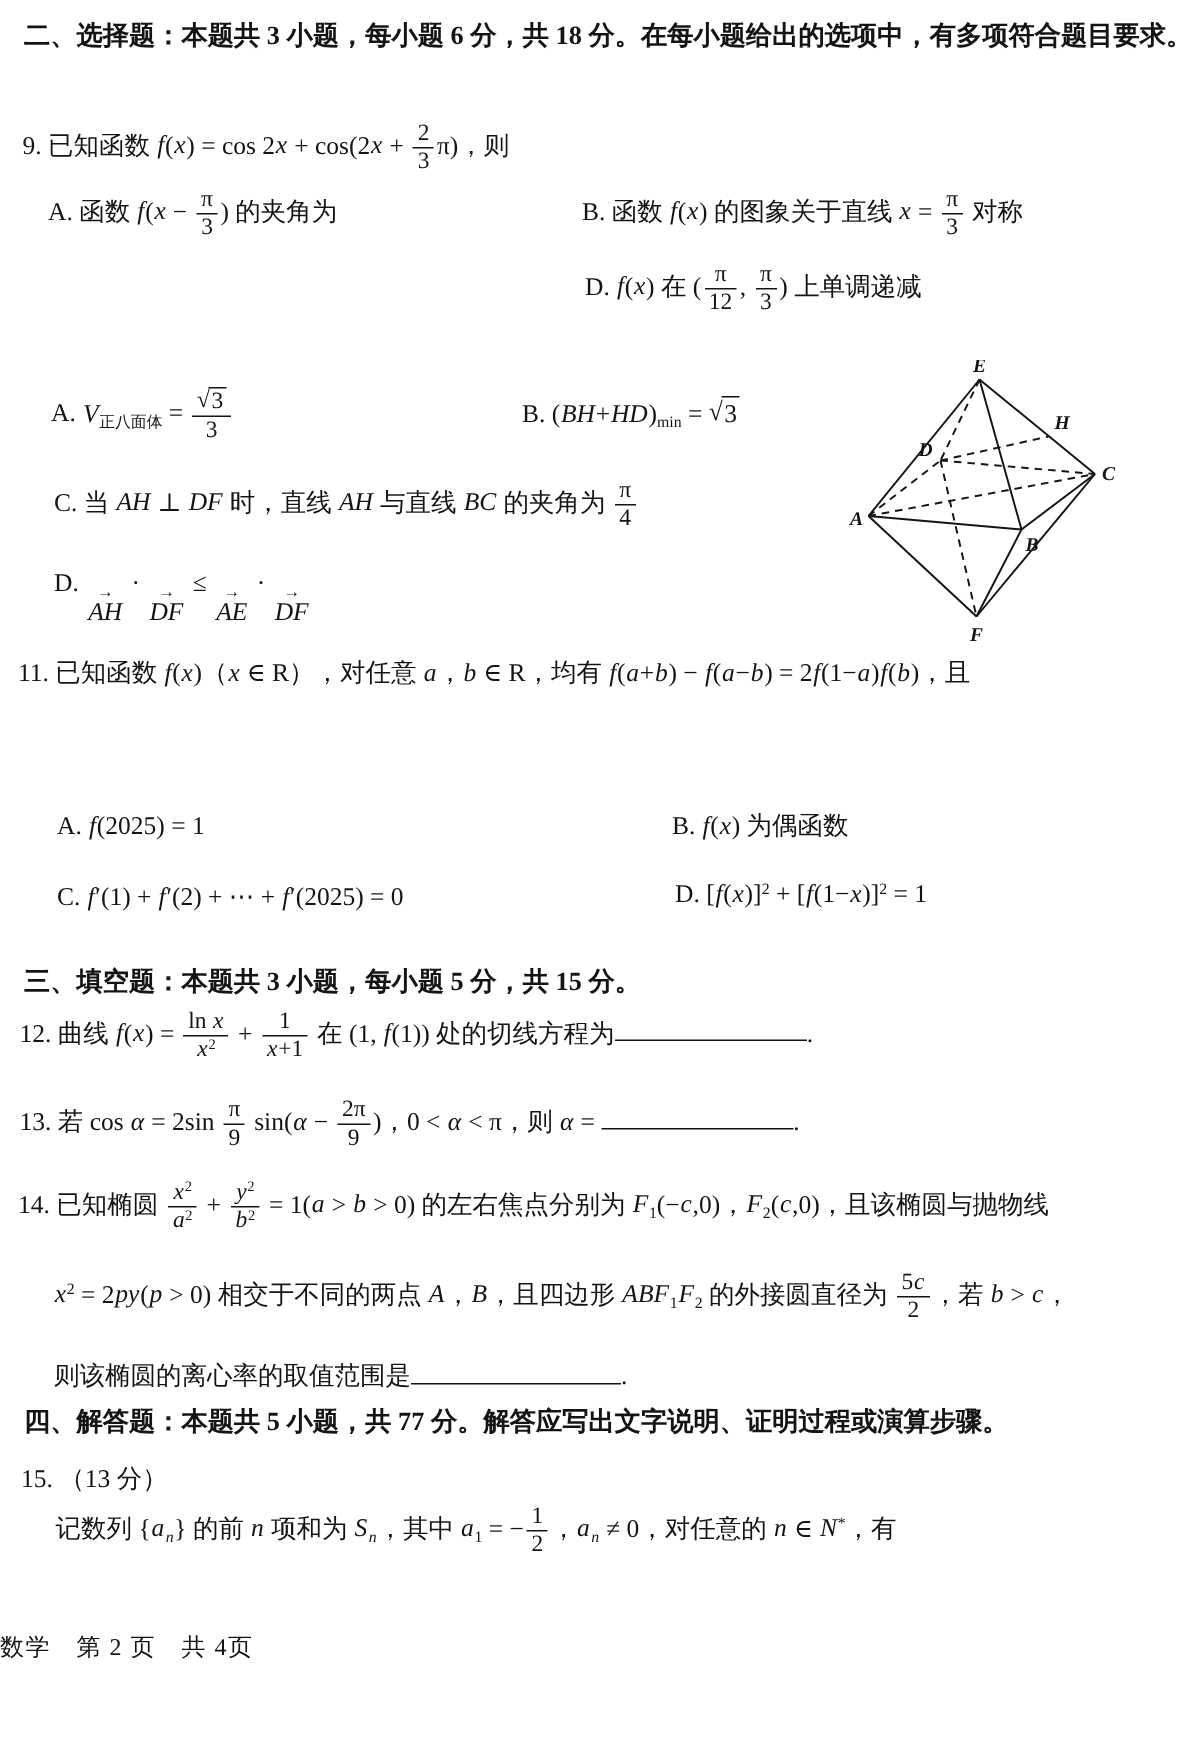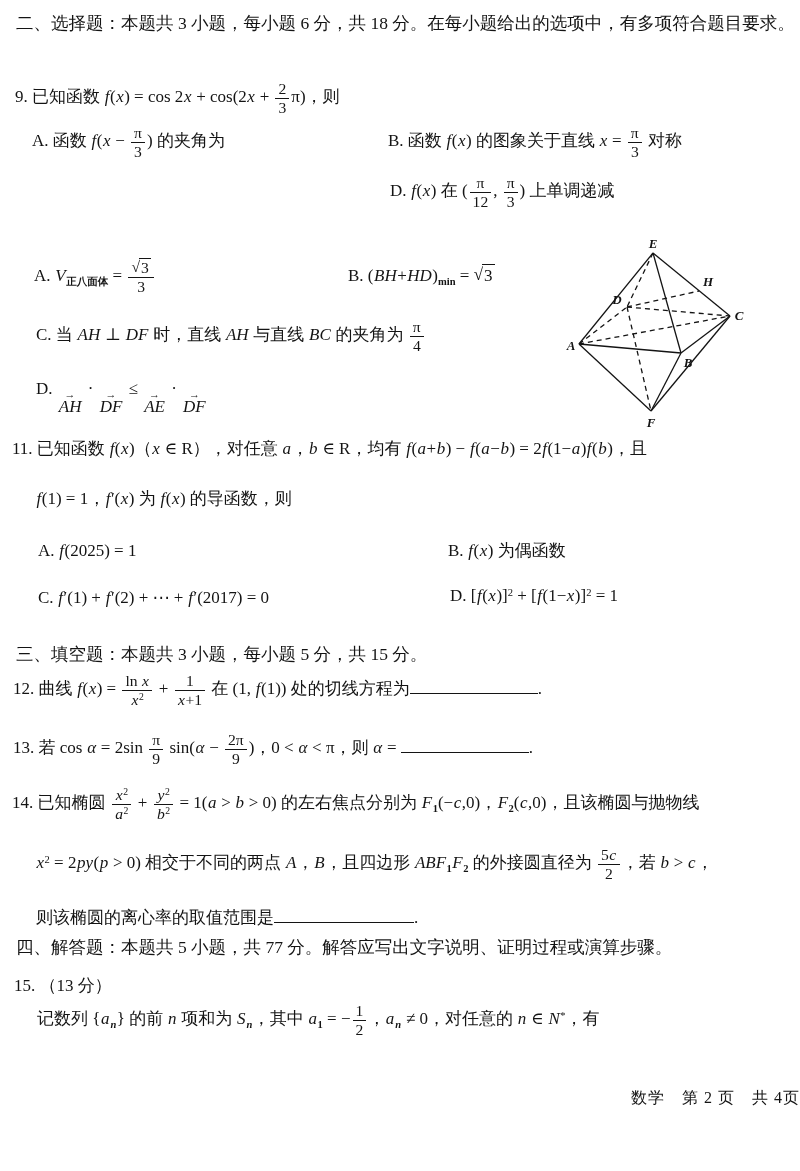--- a/index.html
+++ b/index.html
@@ -1,38 +1,38 @@
 <!DOCTYPE html>
 <html><head>
 <meta charset="utf-8">
 <style>
   html,body{margin:0;padding:0;background:#ffffff;}
   .page{position:relative;width:800px;height:1171px;background:#ffffff;margin:0 auto;overflow:hidden;
         font-family:"Liberation Serif","DejaVu Serif","DejaVu Sans",serif;color:#141414;}
   .ln{position:absolute;white-space:nowrap;font-size:17px;line-height:1.25;}
-  .bold{font-weight:400;font-size:17.5px;}
+  .bold{font-weight:700;font-size:17.5px;}
   .t{white-space:pre;}
   .mv{font-style:italic;padding:0 0.5px;}
   .frac{display:inline-block;text-align:center;vertical-align:middle;margin:0 2px;}
   .num{display:block;border-bottom:1.3px solid #141414;padding:0 3px;line-height:1.15;font-size:0.92em;}
   .den{display:block;padding:0 3px;line-height:1.15;font-size:0.92em;}
   .sqrt{display:inline-block;white-space:nowrap;}
   .sqsym{display:inline-block;margin-right:-1px;transform:translateY(-1px);}
   .rad{display:inline-block;border-top:1.3px solid #141414;padding:0 2px;}
   .vec{display:inline-flex;flex-direction:column;align-items:center;vertical-align:-4px;line-height:1;margin:0 2px;}
   .vecarrow{font-size:11px;height:8px;line-height:8px;}
   .vecbody{font-style:italic;line-height:1.05;}
   .wsub,.wsup{display:inline;}
-  .sub{font-size:0.62em;vertical-align:-0.35em;font-weight:bold;}
+  .sub{font-size:0.62em;vertical-align:-0.35em;}
   .sup{font-size:0.62em;vertical-align:0.5em;}
   .blank{display:inline-block;border-bottom:1.4px solid #141414;height:1.05em;vertical-align:baseline;}
   .figure{position:absolute;left:563px;top:240px;width:212px;height:194px;}
   #fig-svg{width:100%;height:100%;}
   #fig-svg text{font-family:"Liberation Serif","DejaVu Serif",serif;font-style:italic;font-weight:700;font-size:13px;fill:#141414;}
-  .footer{position:absolute;left:0;width:800px;top:1088px;text-align:right;font-size:16px;letter-spacing:1px;}
+  .footer{position:absolute;left:0;width:800px;top:1088px;text-align:left;font-size:16px;letter-spacing:1px;}
 </style>
 </head>
 <body>
 
 <div class="page">
   <div class="ln bold" style="left:16px;top:13px">二、选择题：本题共 3 小题，每小题 6 分，共 18 分。在每小题给出的选项中，有多项符合题目要求。</div>
 
   <div class="ln" style="left:15px;top:80px"><span class="t">9. 已知函数 </span><span class="mv">f</span><span class="t">(</span><span class="mv">x</span><span class="t">) = cos 2</span><span class="mv">x</span><span class="t"> + cos(2</span><span class="mv">x</span><span class="t"> + </span><span class="frac"><span class="num"><span class="t">2</span></span><span class="den"><span class="t">3</span></span></span><span class="t">π)，则</span></div>
   <div class="ln" style="left:32px;top:124px"><span class="t">A. 函数 </span><span class="mv">f</span><span class="t">(</span><span class="mv">x</span><span class="t"> − </span><span class="frac"><span class="num"><span class="t">π</span></span><span class="den"><span class="t">3</span></span></span><span class="t">) 的夹角为</span></div>
   <div class="ln" style="left:388px;top:124px"><span class="t">B. 函数 </span><span class="mv">f</span><span class="t">(</span><span class="mv">x</span><span class="t">) 的图象关于直线 </span><span class="mv">x</span><span class="t"> = </span><span class="frac"><span class="num"><span class="t">π</span></span><span class="den"><span class="t">3</span></span></span><span class="t"> 对称</span></div>
@@ -75,24 +75,23 @@
         <text x="145" y="46" text-anchor="middle">H</text>
         <text x="176" y="80" text-anchor="middle">C</text>
         <text x="54" y="64" text-anchor="middle">D</text>
         <text x="8" y="110" text-anchor="middle">A</text>
         <text x="125" y="127" text-anchor="middle">B</text>
         <text x="88" y="187" text-anchor="middle">F</text>
       </svg>
   </div>
 
   <div class="ln" style="left:12px;top:438px"><span class="t">11. 已知函数 </span><span class="mv">f</span><span class="t">(</span><span class="mv">x</span><span class="t">)（</span><span class="mv">x</span><span class="t"> ∈ R），对任意 </span><span class="mv">a</span><span class="t">，</span><span class="mv">b</span><span class="t"> ∈ R，均有 </span><span class="mv">f</span><span class="t">(</span><span class="mv">a</span><span class="t">+</span><span class="mv">b</span><span class="t">) − </span><span class="mv">f</span><span class="t">(</span><span class="mv">a</span><span class="t">−</span><span class="mv">b</span><span class="t">) = 2</span><span class="mv">f</span><span class="t">(1−</span><span class="mv">a</span><span class="t">)</span><span class="mv">f</span><span class="t">(</span><span class="mv">b</span><span class="t">)，且</span></div>
-  <div class="ln" style="left:36px;top:488px"><span class="mv">f</span><span class="t">(1) = 1，</span><span class="mv">f</span><span class="t">′(</span><span class="mv">x</span><span class="t">) 为 </span><span class="mv">f</span><span class="t">(</span><span class="mv">x</span><span class="t">) 的导函数，则</span></div>
   <div class="ln" style="left:38px;top:540px"><span class="t">A. </span><span class="mv">f</span><span class="t">(2025) = 1</span></div>
   <div class="ln" style="left:448px;top:540px"><span class="t">B. </span><span class="mv">f</span><span class="t">(</span><span class="mv">x</span><span class="t">) 为偶函数</span></div>
-  <div class="ln" style="left:38px;top:587px"><span class="t">C. </span><span class="mv">f</span><span class="t">′(1) + </span><span class="mv">f</span><span class="t">′(2) + ⋯ + </span><span class="mv">f</span><span class="t">′(2017) = 0</span></div>
+  <div class="ln" style="left:38px;top:587px"><span class="t">C. </span><span class="mv">f</span><span class="t">′(1) + </span><span class="mv">f</span><span class="t">′(2) + ⋯ + </span><span class="mv">f</span><span class="t">′(2025) = 0</span></div>
   <div class="ln" style="left:450px;top:585px"><span class="t">D. [</span><span class="mv">f</span><span class="t">(</span><span class="mv">x</span><span class="t">)</span><span class="wsup"><span><span class="t">]</span></span><span class="sup"><span class="t">2</span></span></span><span class="t"> + [</span><span class="mv">f</span><span class="t">(1−</span><span class="mv">x</span><span class="t">)</span><span class="wsup"><span><span class="t">]</span></span><span class="sup"><span class="t">2</span></span></span><span class="t"> = 1</span></div>
 
   <div class="ln bold" style="left:16px;top:644px">三、填空题：本题共 3 小题，每小题 5 分，共 15 分。</div>
 
   <div class="ln" style="left:13px;top:672px"><span class="t">12. 曲线 </span><span class="mv">f</span><span class="t">(</span><span class="mv">x</span><span class="t">) = </span><span class="frac"><span class="num"><span class="t">ln </span><span class="mv">x</span></span><span class="den"><span class="wsup"><span><span class="mv">x</span></span><span class="sup"><span class="t">2</span></span></span></span></span><span class="t"> + </span><span class="frac"><span class="num"><span class="t">1</span></span><span class="den"><span class="mv">x</span><span class="t">+1</span></span></span><span class="t"> 在 (1, </span><span class="mv">f</span><span class="t">(1)) 处的切线方程为</span><span class="blank" style="width: 128px;"></span><span class="t">.</span></div>
   <div class="ln" style="left:13px;top:731px"><span class="t">13. 若 cos </span><span class="mv">α</span><span class="t"> = 2sin </span><span class="frac"><span class="num"><span class="t">π</span></span><span class="den"><span class="t">9</span></span></span><span class="t"> sin(</span><span class="mv">α</span><span class="t"> − </span><span class="frac"><span class="num"><span class="t">2π</span></span><span class="den"><span class="t">9</span></span></span><span class="t">)，0 &lt; </span><span class="mv">α</span><span class="t"> &lt; π，则 </span><span class="mv">α</span><span class="t"> = </span><span class="blank" style="width: 128px;"></span><span class="t">.</span></div>
   <div class="ln" style="left:12px;top:786px"><span class="t">14. 已知椭圆 </span><span class="frac"><span class="num"><span class="wsup"><span><span class="mv">x</span></span><span class="sup"><span class="t">2</span></span></span></span><span class="den"><span class="wsup"><span><span class="mv">a</span></span><span class="sup"><span class="t">2</span></span></span></span></span><span class="t"> + </span><span class="frac"><span class="num"><span class="wsup"><span><span class="mv">y</span></span><span class="sup"><span class="t">2</span></span></span></span><span class="den"><span class="wsup"><span><span class="mv">b</span></span><span class="sup"><span class="t">2</span></span></span></span></span><span class="t"> = 1(</span><span class="mv">a</span><span class="t"> &gt; </span><span class="mv">b</span><span class="t"> &gt; 0) 的左右焦点分别为 </span><span class="wsub"><span><span class="mv">F</span></span><span class="sub"><span class="t">1</span></span></span><span class="t">(−</span><span class="mv">c</span><span class="t">,0)，</span><span class="wsub"><span><span class="mv">F</span></span><span class="sub"><span class="t">2</span></span></span><span class="t">(</span><span class="mv">c</span><span class="t">,0)，且该椭圆与抛物线</span></div>
   <div class="ln" style="left:36px;top:846px"><span class="wsup"><span><span class="mv">x</span></span><span class="sup"><span class="t">2</span></span></span><span class="t"> = 2</span><span class="mv">py</span><span class="t">(</span><span class="mv">p</span><span class="t"> &gt; 0) 相交于不同的两点 </span><span class="mv">A</span><span class="t">，</span><span class="mv">B</span><span class="t">，且四边形 </span><span class="wsub"><span><span class="mv">ABF</span></span><span class="sub"><span class="t">1</span></span></span><span class="wsub"><span><span class="mv">F</span></span><span class="sub"><span class="t">2</span></span></span><span class="t"> 的外接圆直径为 </span><span class="frac"><span class="num"><span class="t">5</span><span class="mv">c</span></span><span class="den"><span class="t">2</span></span></span><span class="t">，若 </span><span class="mv">b</span><span class="t"> &gt; </span><span class="mv">c</span><span class="t">，</span></div>
   <div class="ln" style="left:36px;top:904px"><span class="t">则该椭圆的离心率的取值范围是</span><span class="blank" style="width: 140px;"></span><span class="t">.</span></div>
 

